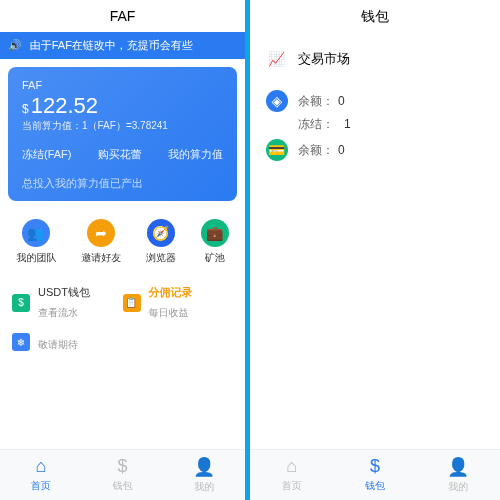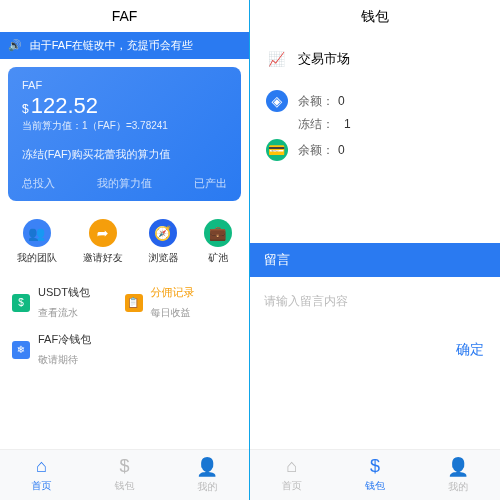--- a/index.html
+++ b/index.html
@@ -1,30 +1,30 @@
 <!DOCTYPE html>
 <html><head>
 <meta charset="utf-8">
 <style>
 *{margin:0;padding:0;box-sizing:border-box;font-family:-apple-system,BlinkMacSystemFont,"PingFang SC","Microsoft YaHei",sans-serif}
 body{display:flex;background:#fff;width:500px;height:500px;overflow:hidden}
 .screen{width:250px;height:500px;background:#fff;display:flex;flex-direction:column;position:relative}
-.screen-left{border-right:1px solid #0ea5e9}
+.screen-left{border-right:5px solid #0ea5e9}
 
 
 .header{text-align:center;padding:8px 0;font-size:14px;font-weight:500}
 .notice{background:#2a7af1;color:#fff;display:flex;align-items:center;padding:6px 8px;font-size:11px}
 .notice-icon{margin-right:8px}
 .card{margin:8px;border-radius:8px;background:linear-gradient(135deg,#4a8ef5 0%,#2a7af1 100%);color:#fff;padding:12px 14px 6px}
 .card-title{font-size:11px;opacity:.9}
 .card-amount{font-size:22px;font-weight:400;margin-top:2px}
 .card-amount .cur{font-size:12px;margin-right:2px}
 .card-sub{font-size:10px;opacity:.85;}
-.card-row{display:flex;justify-content:flex-start;margin-top:14px;font-size:11px;opacity:.9}
-.card-row2{display:flex;justify-content:space-between;margin-top:14px;font-size:11px;opacity:.7;padding-bottom:4px}
+.card-row{display:flex;justify-content:space-between;margin-top:14px;font-size:11px;opacity:.9}
+.card-row2{display:flex;margin-top:14px;font-size:11px;opacity:.7;padding-bottom:4px}
 .grid{display:flex;justify-content:space-around;padding:10px 4px}
 .gitem{display:flex;flex-direction:column;align-items:center;font-size:10px;color:#333}
 .gicon{width:28px;height:28px;border-radius:50%;display:flex;align-items:center;justify-content:center;margin-bottom:4px;color:#fff;font-size:14px}
 .c-blue{background:#3b82f6}.c-orange{background:#f59e0b}.c-blue2{background:#2563eb}.c-teal{background:#10b981}
 .wlist{padding:4px 12px}
 .wrow{display:flex;align-items:center;padding:6px 0}
 .wicon{width:18px;height:18px;border-radius:3px;display:flex;align-items:center;justify-content:center;color:#fff;font-size:10px;margin-right:8px}
 .wg{background:#10b981}.wo{background:#f59e0b}.wb{background:#3b82f6}
 .wtxt{flex:1;font-size:11px;color:#333}
 .wtxt .sub{font-size:10px;color:#999;margin-top:6px}
@@ -102,29 +102,28 @@
       <div class="wrow">
         <div class="wicon wg">$</div>
         <div class="wtxt">
             <div>USDT钱包</div>
             <div class="sub">查看流水</div>
           </div>
       </div>
       <div class="wrow">
         <div class="wicon wo">📋</div>
         <div class="wtxt">
-            <div style="color:#f59e0b;font-weight:400">分佣记录</div>
+            <div style="color:#f59e0b;font-weight:700">分佣记录</div>
             <div class="sub">每日收益</div>
           </div>
       </div>
     </div>
     <div class="wrow">
       <div class="wicon wb">❄</div>
       <div class="wtxt">
-          <div>FAF冷钱包</div>
           <div class="sub">敬请期待</div>
         </div>
     </div>
   </div>
   <div class="tabbar">
     <div class="tab active">
         <span class="tabicon">⌂</span>
         <span>首页</span>
       </div>
     <div class="tab">
@@ -151,25 +150,20 @@
   </div>
   <div class="bal-sub">
     <span>冻结：</span><span class="bal-val">1</span>
   </div>
   <div class="balrow">
     <div class="sicon sicon-wallet">💳</div>
     <span class="bal-lbl">余额：</span>
     <span class="bal-val">0</span>
   </div>
 
-  <div class="msgblock">
-    <div class="msgheader">留言</div>
-    <div class="msgbody">请输入留言内容</div>
-    <div class="msgbtn">确定</div>
-  </div>
 
   <div class="tabbar">
     <div class="tab">
         <span class="tabicon">⌂</span>
         <span>首页</span>
       </div>
     <div class="tab active">
         <span class="tabicon">$</span>
         <span>钱包</span>
       </div>

